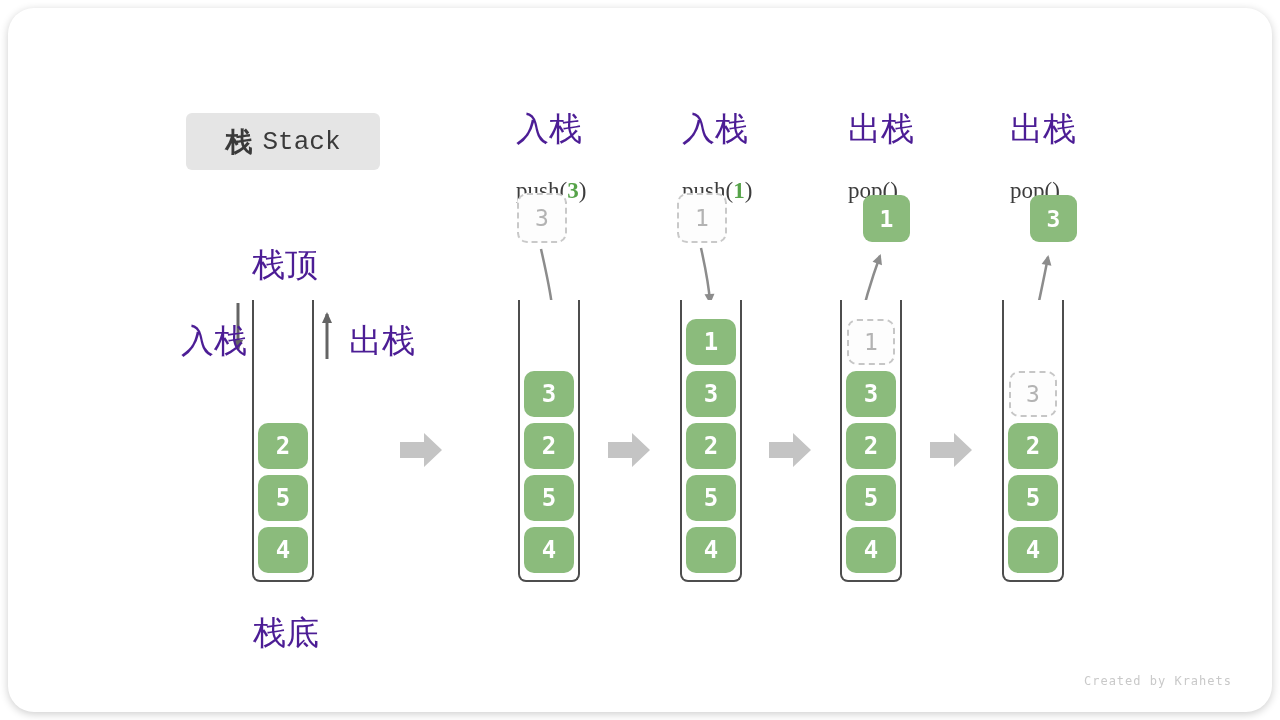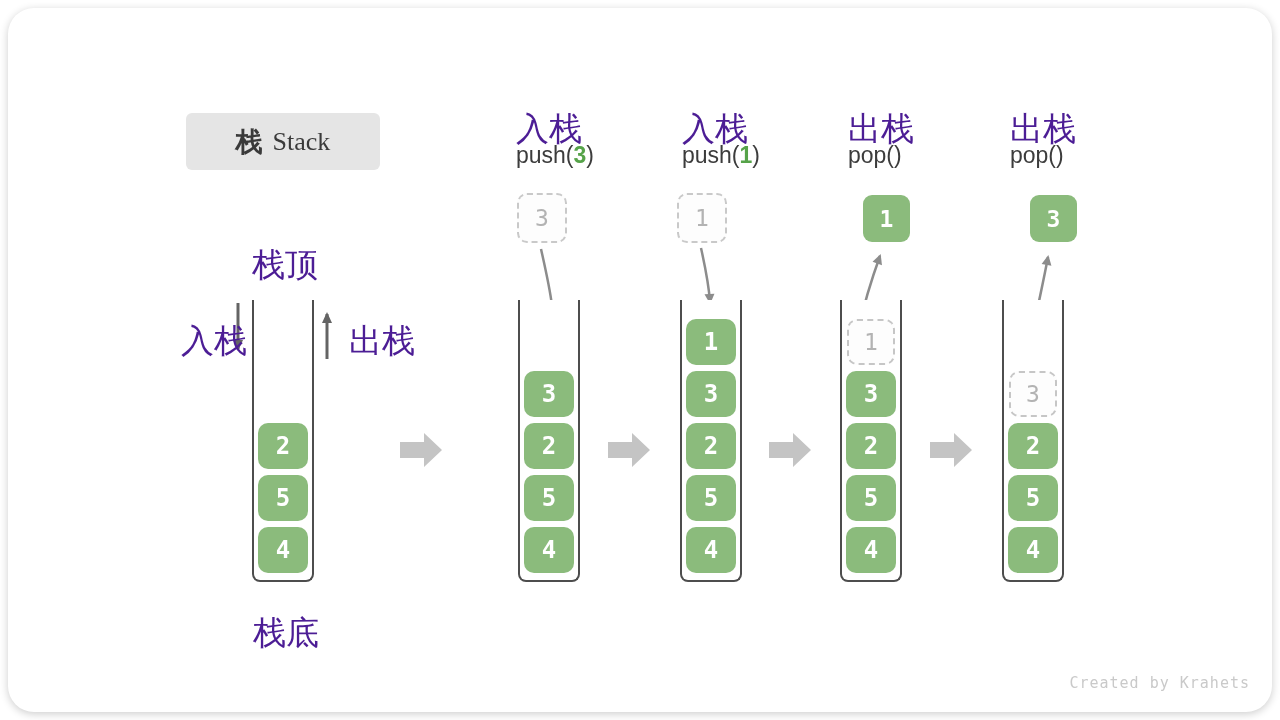--- a/index.html
+++ b/index.html
@@ -13,28 +13,28 @@
     box-shadow:0 2px 9px rgba(0,0,0,0.20);
   }
   .overlay{position:absolute;left:0;top:0;width:1280px;height:720px;pointer-events:none;}
 
   .title-box{
     position:absolute;left:186px;top:113px;width:194px;height:57px;
     background:#e5e5e5;border-radius:6px;
     display:flex;align-items:center;justify-content:center;gap:10px;
   }
   .title-zh{font-size:27px;font-weight:700;color:#3a3a3a;}
-  .title-en{font-family:Liberation Serif, serif;font-size:26px;font-weight:500;color:#3a3a3a;}
+  .title-en{font-family:Liberation Mono, monospace;font-size:26px;font-weight:500;color:#3a3a3a;}
 
   .cn-label{position:absolute;font-size:33px;font-weight:400;color:#4c1d95;white-space:nowrap;}
   .center62{width:62px;text-align:center;}
 
   .hdr-code{
-    position:absolute;font-family:Liberation Sans, sans-serif;
-    font-size:23px;color:#3c3c3c;white-space:nowrap;
+    position:absolute;font-family:Liberation Serif, serif;
+    font-size:23px;color:#3c3c3c;white-space:nowrap;margin-top:36px;
   }
   .code-arg{color:#56a349;font-weight:700;}
 
   .well{
     position:absolute;top:300px;width:62px;height:282px;box-sizing:border-box;
     border-left:2px solid #4d4d4d;border-right:2px solid #4d4d4d;border-bottom:2px solid #4d4d4d;
     border-radius:0 0 8px 8px;background:#ffffff;
   }
   .box{
     position:absolute;left:4px;width:50px;height:46px;border-radius:10px;
@@ -56,23 +56,23 @@
     color:#b3b3b3;font-family:"DejaVu Sans Mono","Liberation Mono",monospace;font-size:23px;font-weight:500;
     display:flex;align-items:center;justify-content:center;
   }
   .float-pop{
     position:absolute;width:47px;height:47px;border-radius:9px;background:#8bbb7c;
     color:#ffffff;font-family:"DejaVu Sans Mono","Liberation Mono",monospace;font-size:23px;font-weight:700;
     display:flex;align-items:center;justify-content:center;
   }
 
   .credit{
-    position:absolute;right:30px;top:674px;
+    position:absolute;right:48px;top:674px;
     font-family:"DejaVu Sans Mono","Liberation Mono",monospace;
-    font-size:15px;color:#c9c9c9;letter-spacing:1px;
+    font-size:12px;color:#c9c9c9;letter-spacing:1px;
   }
 </style>
 </head>
 <body>
 
 <div class="canvas">
   <div class="card"></div>
 
   <svg class="overlay" width="1280" height="720" viewBox="0 0 1280 720">
     <defs>

